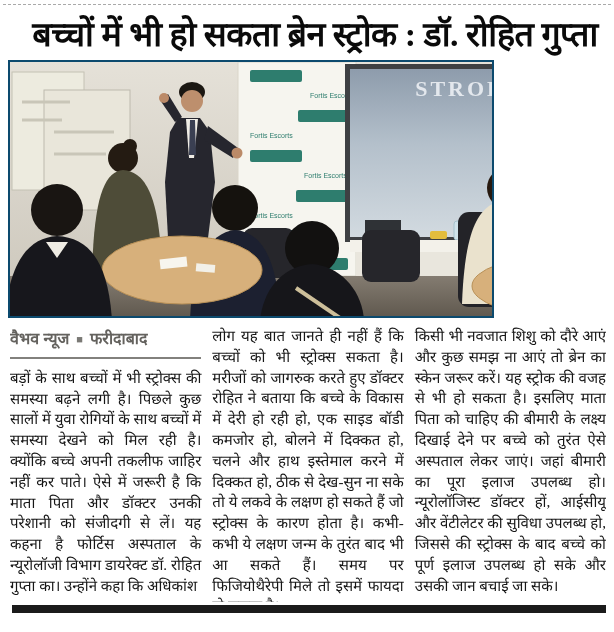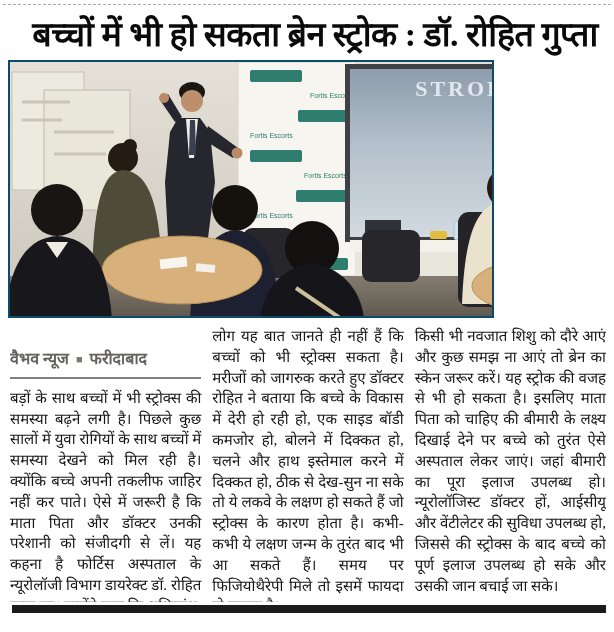--- a/index.html
+++ b/index.html
@@ -31,28 +31,27 @@
   .content {
     position:absolute; top:326px; left:10px; width:596px; height:276px;
     display:flex; gap:11px; overflow:hidden;
   }
   .col {
     flex:1; min-width:0;
     font-size:15px; line-height:20.8px;
     text-align:justify; color:#161616;
   }
   .byline {
-    font-family:Liberation Serif, serif;
+    font-family:Liberation Sans, sans-serif;
     font-weight:bold; font-size:16px; color:#64625e;
     display:flex; align-items:center; gap:7px;
     padding:3px 0 7px 0;
     border-bottom:2px solid #82817d;
     margin-bottom:9px;
     text-align:left;
-    margin-top:20px;
   }
   .byline .sep { font-size:11px; color:#7a7975; }
   .bottom-bar {
     position:absolute; top:605px; left:12px; width:594px; height:8px;
     background:#1b1b1b;
   }
 </style>
 </head>
 <body>
 

